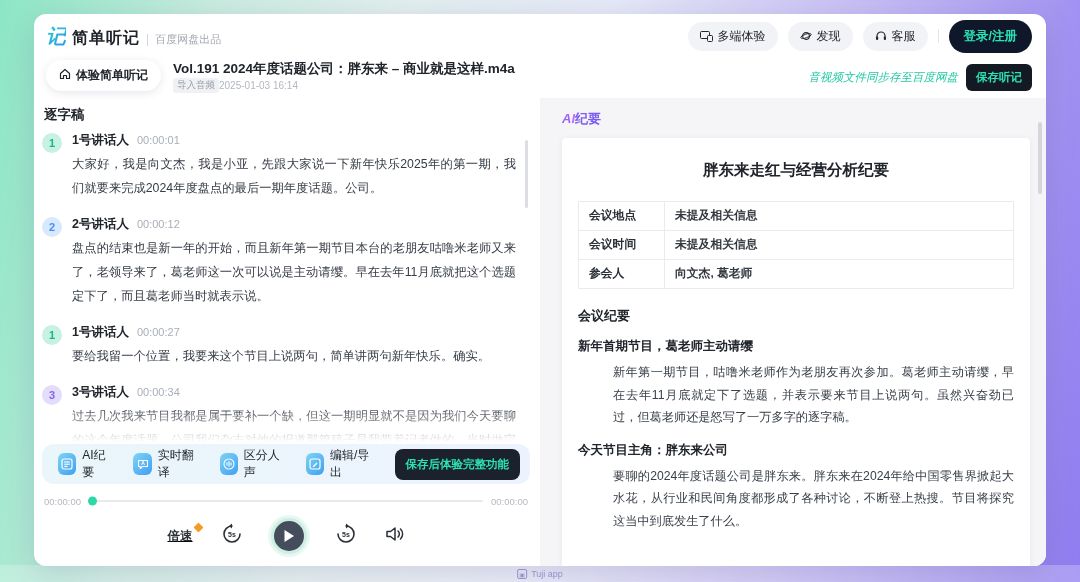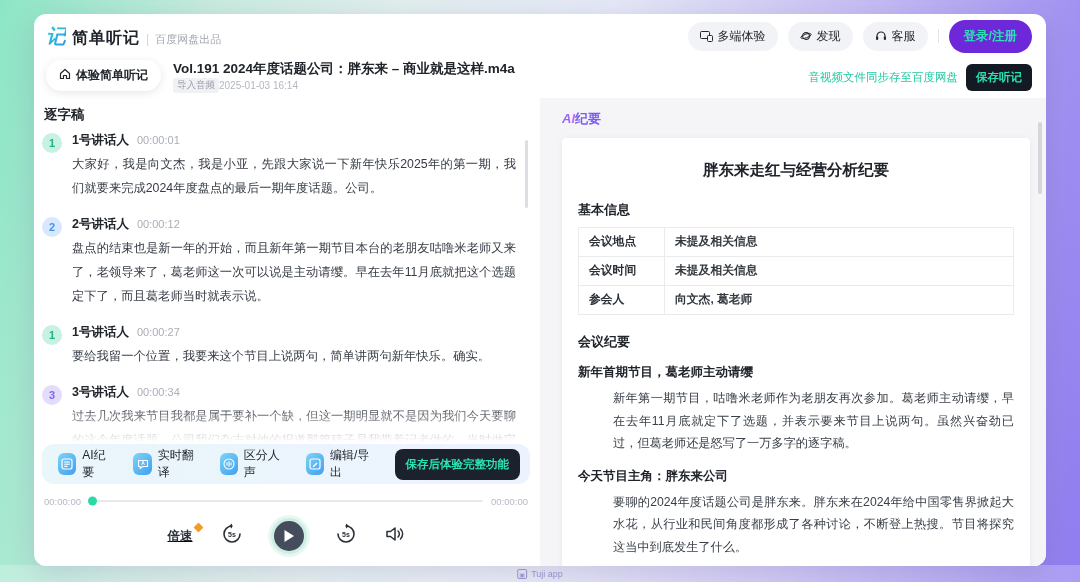--- a/index.html
+++ b/index.html
@@ -28,36 +28,36 @@
     background:linear-gradient(135deg,#2ad6c8,#2f8ff0);
     -webkit-background-clip:text; background-clip:text; color:transparent; }
   .brand-name { font-size:16px; font-weight:bold; color:#20242b; letter-spacing:1px; }
   .brand-div { color:#d4d7dc; font-size:12px; }
   .brand-sub { color:#a3a8b0; font-size:11px; }
   .topnav { display:flex; align-items:center; gap:10px; }
   .nav-pill { display:flex; align-items:center; gap:5px; background:#f2f3f6;
     border-radius:15px; padding:6px 12px; font-size:12px; color:#23272e; cursor:pointer; }
   .nav-pill svg { display:block; }
   .nav-sep { width:1px; height:14px; background:#e2e4e8; }
-  .login-btn { background:#6d28d9; color:#2be2b4; font-size:12.5px; font-weight:bold;
+  .login-btn { background:#0f172a; color:#2be2b4; font-size:12.5px; font-weight:bold;
     border-radius:17px; padding:8px 15px; cursor:pointer; }
 
   
   .subbar { flex:0 0 40px; display:flex; align-items:flex-start;
     padding:2px 14px 0 12px; gap:12px; }
   .exp-btn { display:flex; align-items:center; gap:5px; background:#fff;
     border-radius:16px; padding:7px 13px; font-size:12px; font-weight:bold; color:#20242b;
     box-shadow:0 2px 8px rgba(40,60,90,0.12); cursor:pointer; white-space:nowrap; }
   .title-block { flex:1; min-width:0; }
   .file-title { font-size:13.5px; font-weight:bold; color:#20242b; line-height:1.3; }
   .meta-row { display:flex; align-items:center; gap:0; margin-top:0; }
   .src-tag { background:#f0f1f4; color:#9ba1aa; font-size:9.5px; border-radius:3px; padding:1px 4px; }
   .import-time { color:#b2b7bf; font-size:10px; }
   .sub-right { display:flex; align-items:center; gap:8px; margin-top:4px; white-space:nowrap; }
-  .sync-note { color:#22c9a4; font-size:11.5px; }
+  .sync-note { color:#22c9a4; font-size:11.5px;font-style:italic; }
   .save-btn { background:#141a24; color:#2be2b4; font-size:11.5px; font-weight:bold;
     border-radius:6px; padding:6px 10px; cursor:pointer; }
 
   
   .app-body { flex:1; display:flex; min-height:0; }
   .left-pane { flex:0 0 506px; display:flex; flex-direction:column; padding:4px 10px 8px 8px; min-height:0; position:relative; }
   .t-heading { font-size:13.5px; font-weight:bold; color:#20242b; padding:4px 0 8px 2px; }
 
   .transcript { flex:1; min-height:0; overflow:hidden; position:relative; padding-right:14px; }
   .transcript::after { content:""; position:absolute; left:0; right:0; bottom:0; height:36px;
@@ -337,21 +337,20 @@
       </div>
 
       <div class="right-pane">
         <div class="ai-label">
           <span class="ai">AI</span><span class="rest">纪要</span>
         </div>
 
         <div class="doc-card">
           <div class="doc-title">胖东来走红与经营分析纪要</div>
 
-          <div class="doc-h2">基本信息</div>
           <table class="info-table">
             <tbody>
                 <tr>
               <td class="k">会议地点</td>
               <td class="v">未提及相关信息</td>
             </tr>
             <tr>
               <td class="k">会议时间</td>
               <td class="v">未提及相关信息</td>
             </tr>

